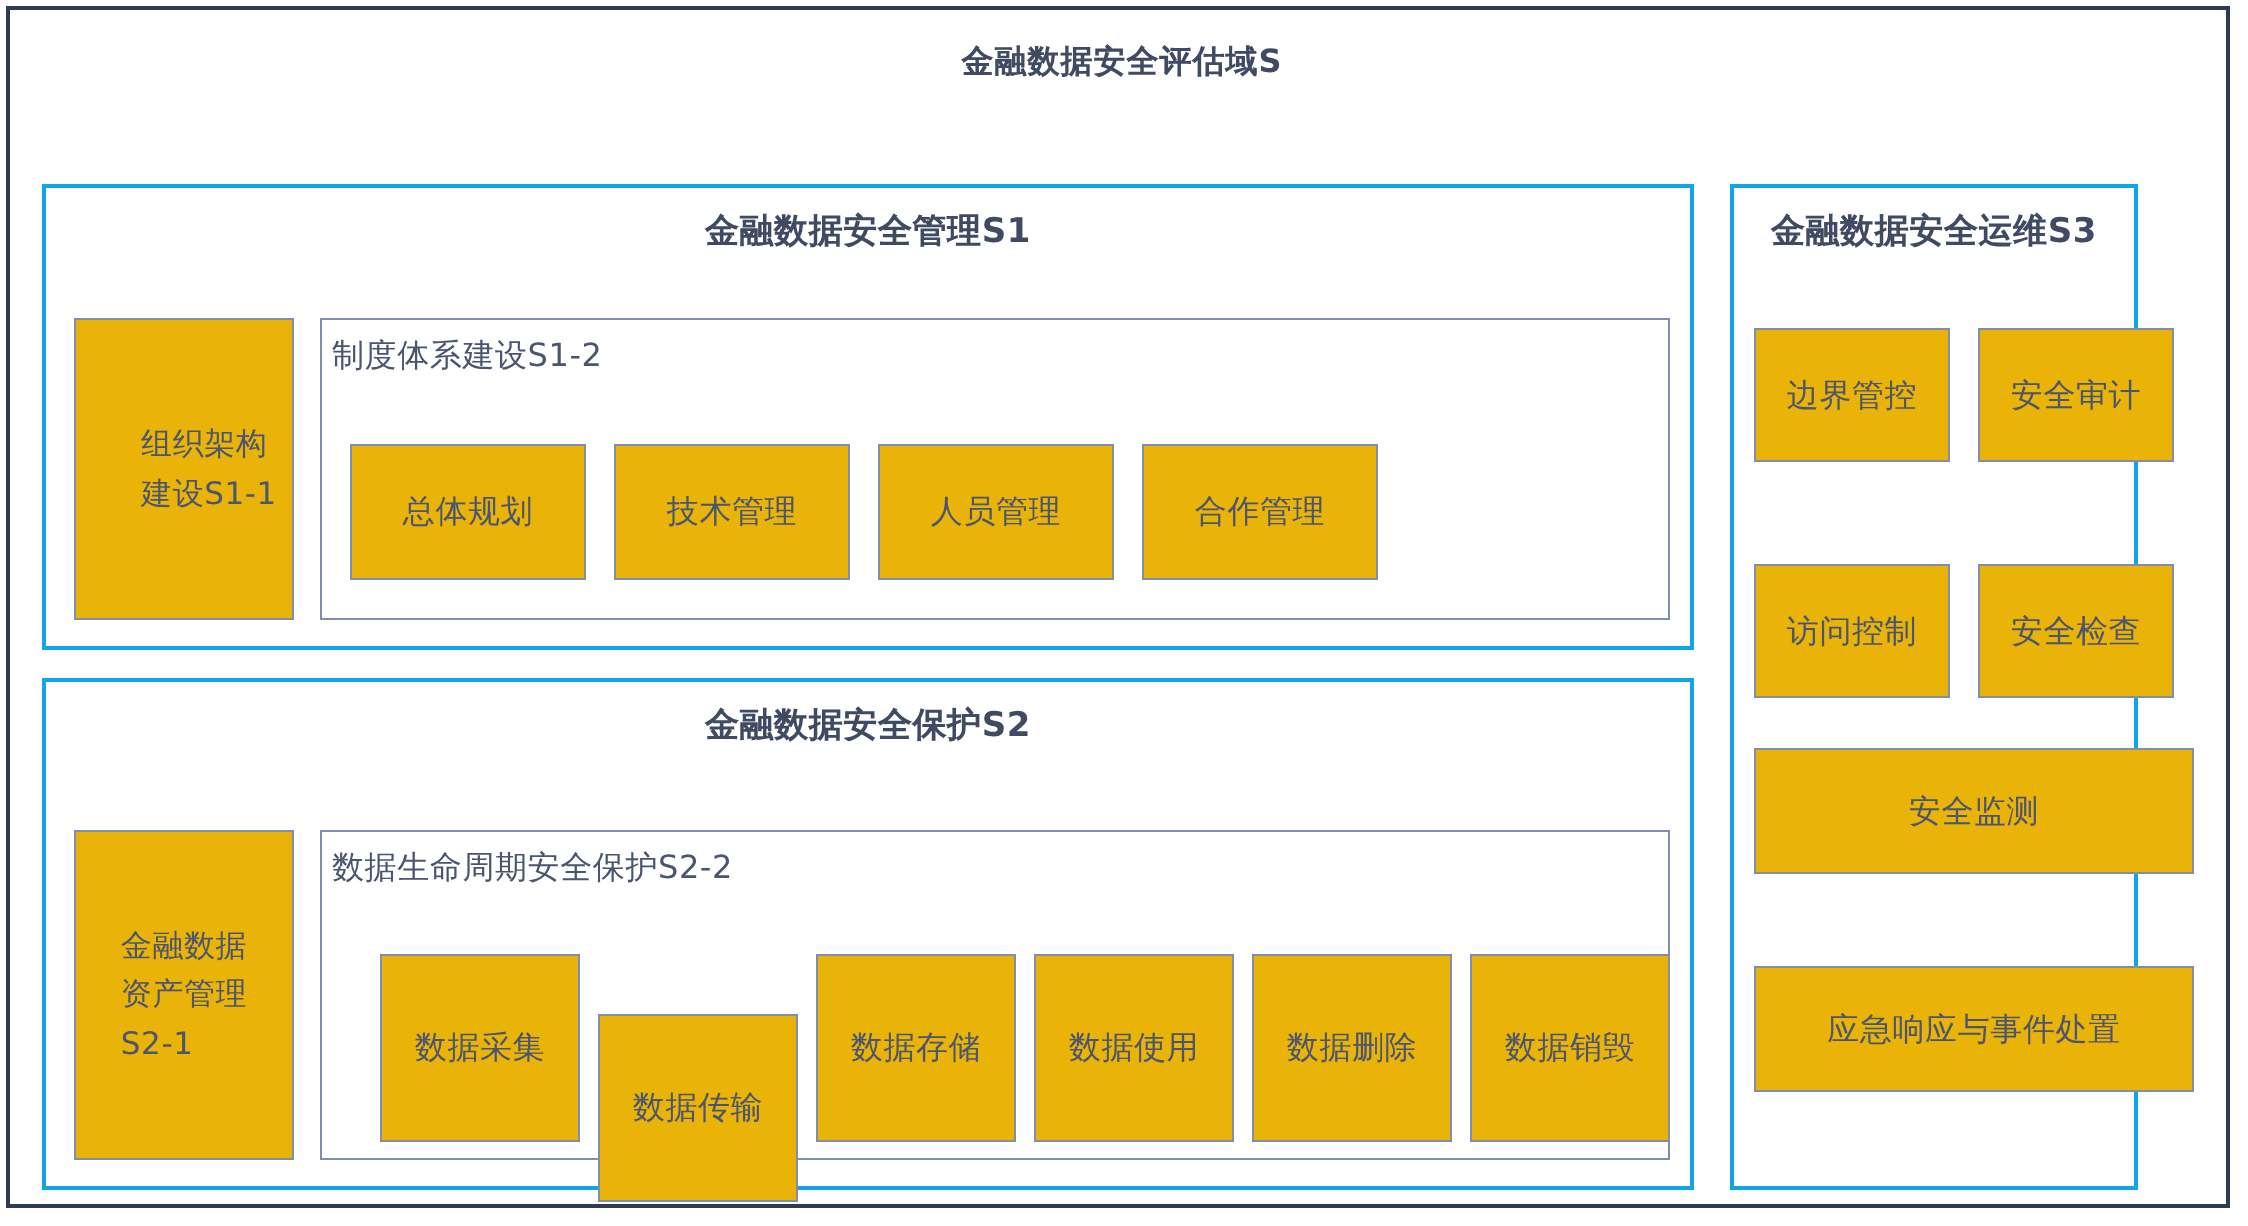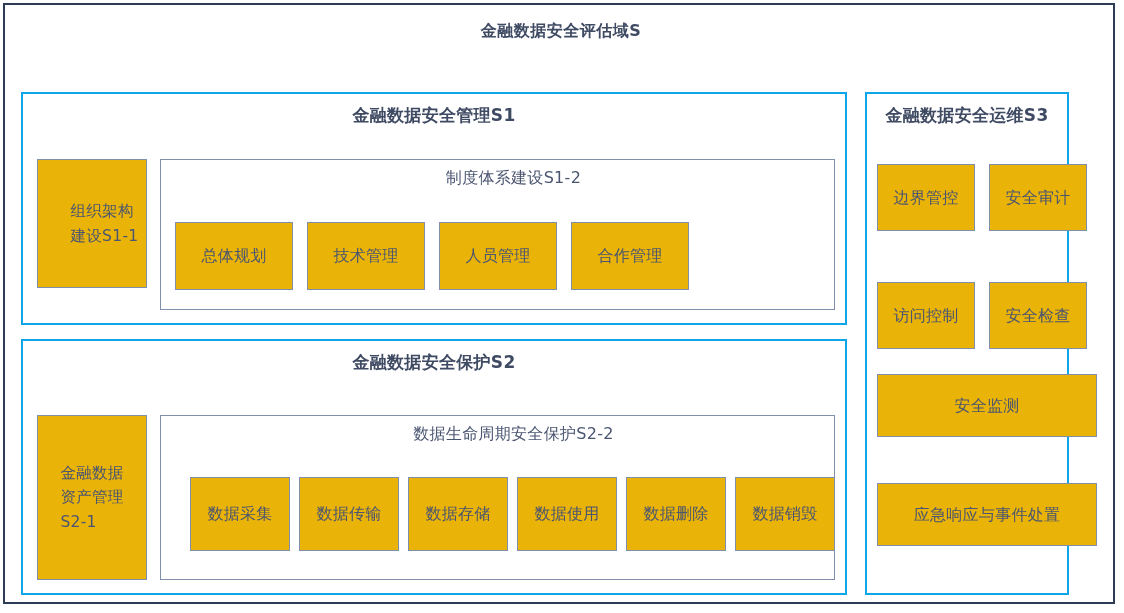--- a/index.html
+++ b/index.html
@@ -64,24 +64,23 @@
   }
 
   .subpanel {
     position: absolute;
     box-sizing: border-box;
     background: #ffffff;
     border: 1.6px solid #7f8fab;
   }
   .subpanel-title {
     position: absolute;
-    left: 16px;
+    left: 5px;
     top: 8px;
     width: 100%;
-    text-align: center;
     font-size: 16px;
     font-weight: normal;
     color: #4a5570;
     letter-spacing: 0.3px;
   }
 
   
   .cell {
     position: absolute;
     box-sizing: border-box;
@@ -101,30 +100,30 @@
     line-height: 1.55;
   }
   .cell .cell-text {
     display: block;
     white-space: pre-line;
   }
 
   
   
   #panel-s1 { left: 16px; top: 87px; width: 826px; height: 233px; }
-  #cell-s1-1 { left: 14px; top: 65px; width: 110px; height: 129px; padding-left: 25px; }
+  #cell-s1-1 { left: 14px; top: 65px; width: 110px; height: 151px; padding-left: 25px; }
   #subpanel-s1-2 { left: 137px; top: 65px; width: 675px; height: 151px; }
   
   .s1-row { top: 62px; height: 68px; width: 118px; }
 
   
   #panel-s2 { left: 16px; top: 334px; width: 826px; height: 256px; }
   #cell-s2-1 { left: 14px; top: 74px; width: 110px; height: 165px; }
   #subpanel-s2-2 { left: 137px; top: 74px; width: 675px; height: 165px; }
-  .s2-row { top: 61px; height: 74px; width: 100px; }
+  .s2-row { top: 61px; height: 94px; width: 100px; }
 
   
   #panel-s3 { left: 860px; top: 87px; width: 204px; height: 503px; }
   .s3-small { width: 98px; height: 67px; }
   .s3-wide  { width: 220px; height: 63px; }
 </style>
 </head>
 <body>
 
 <div class="canvas">
@@ -167,21 +166,21 @@
 资产管理
 S2-1</span>
       </div>
 
       <div class="subpanel" id="subpanel-s2-2">
         <div class="subpanel-title">数据生命周期安全保护S2-2</div>
 
         <div class="cell s2-row" style="left:29px;">
           <span class="cell-text">数据采集</span>
         </div>
-        <div class="cell s2-row" style="left:138px;">
+        <div class="cell s2-row" style="left:138px;margin-top:30px;">
           <span class="cell-text">数据传输</span>
         </div>
         <div class="cell s2-row" style="left:247px;">
           <span class="cell-text">数据存储</span>
         </div>
         <div class="cell s2-row" style="left:465px;">
           <span class="cell-text">数据删除</span>
         </div>
         <div class="cell s2-row" style="left:356px;">
           <span class="cell-text">数据使用</span>

